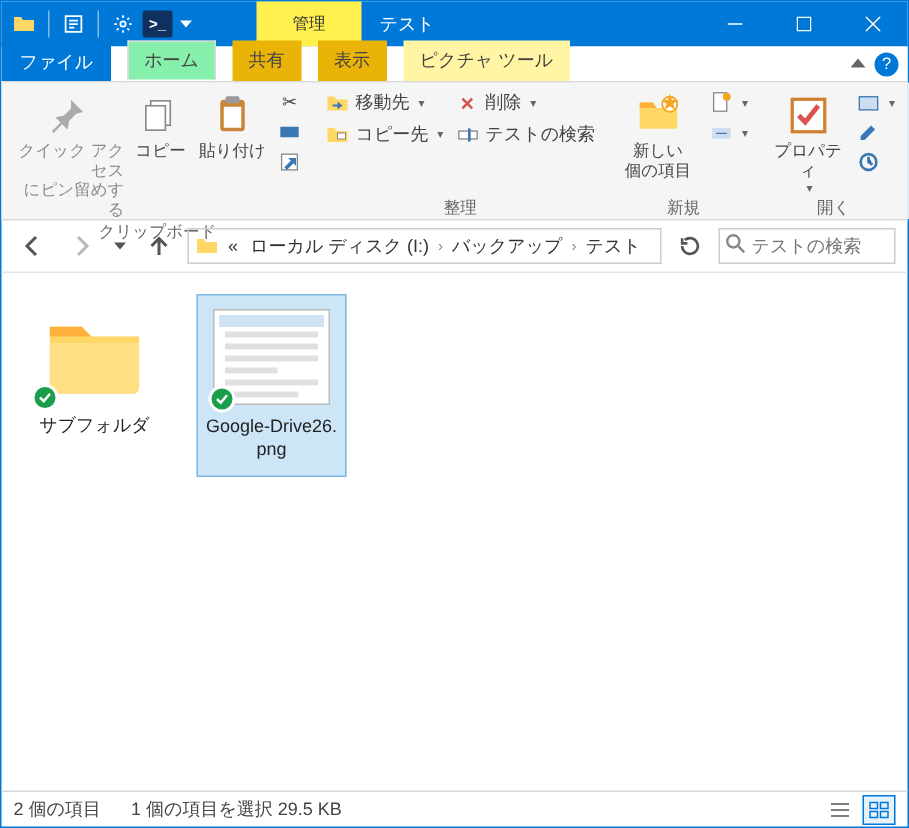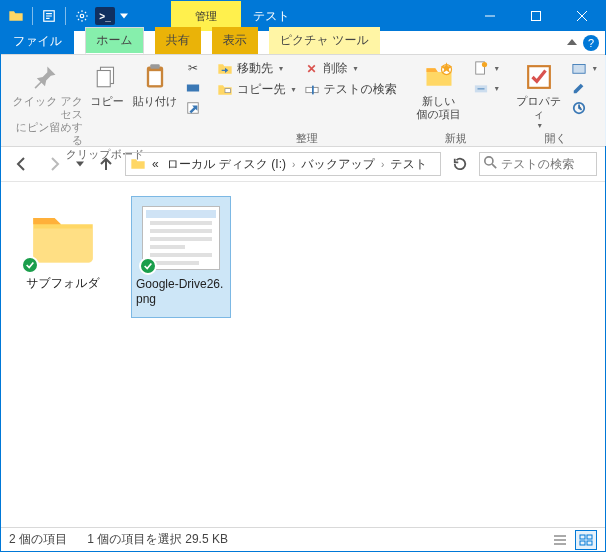--- a/index.html
+++ b/index.html
@@ -35,21 +35,21 @@
   .drop-caret { font-size:8px; color:#666; margin-left:2px;}
   .addr-row { height:34px; display:flex; align-items:center; gap:6px; padding:4px 8px; }
   .nav-btn { width:26px; height:26px; display:flex; align-items:center; justify-content:center; color:#555;}
   .addr-box { flex:1; height:24px; border:1px solid #ccc; display:flex; align-items:center; padding:0 4px; gap:4px; overflow:hidden;}
   .crumb { font-size:12px; color:#333; white-space:nowrap; padding:0 2px;}
   .crumb-sep { color:#888; font-size:10px;}
   .search-box { width:118px; height:24px; border:1px solid #ccc; display:flex; align-items:center; padding:0 4px; gap:4px;}
   .search-box input { border:none; outline:none; width:100%; font-size:12px; color:#888;}
   .content { flex:1; display:flex; border-top:1px solid #e5e5e5; overflow:hidden;}
   .files-area { flex:1; padding:14px 12px; display:flex; align-items:flex-start; gap:18px; position:relative;}
-  .item { width:100px; display:flex; flex-direction:column; align-items:center; padding:6px 4px 10px 4px; position:relative;}
+  .item { width:100px; display:flex; flex-direction:column; align-items:center; text-align:center; padding:6px 4px 10px 4px; position:relative;}
   .item.selected { background:#cde6f7; border:1px solid #7cb8e4;}
   .item .thumb { width:80px; height:70px; display:flex; align-items:center; justify-content:center; position:relative;}
   .item .filename { font-size:12px; color:#222; line-height:15px; margin-top:4px; word-break:break-all;}
   .sync-badge { position:absolute; left:-2px; bottom:-2px; width:18px; height:18px; border-radius:50%; background:#1a9e4b; border:2px solid #fff; display:flex; align-items:center; justify-content:center;}
   .sync-badge svg { width:10px; height:10px; }
   .status-bar { height:24px; border-top:1px solid #d9d9d9; display:flex; align-items:center; padding:0 8px; font-size:11px; color:#444; gap:20px;}
   .status-right { margin-left:auto; display:flex; gap:4px;}
   .view-btn { width:22px; height:20px; border:1px solid transparent; display:flex; align-items:center; justify-content:center;}
   .view-btn.active { border:1px solid #0078d7; background:#e5f1fb;}
   .folder-svg { width:68px; height:56px; }

